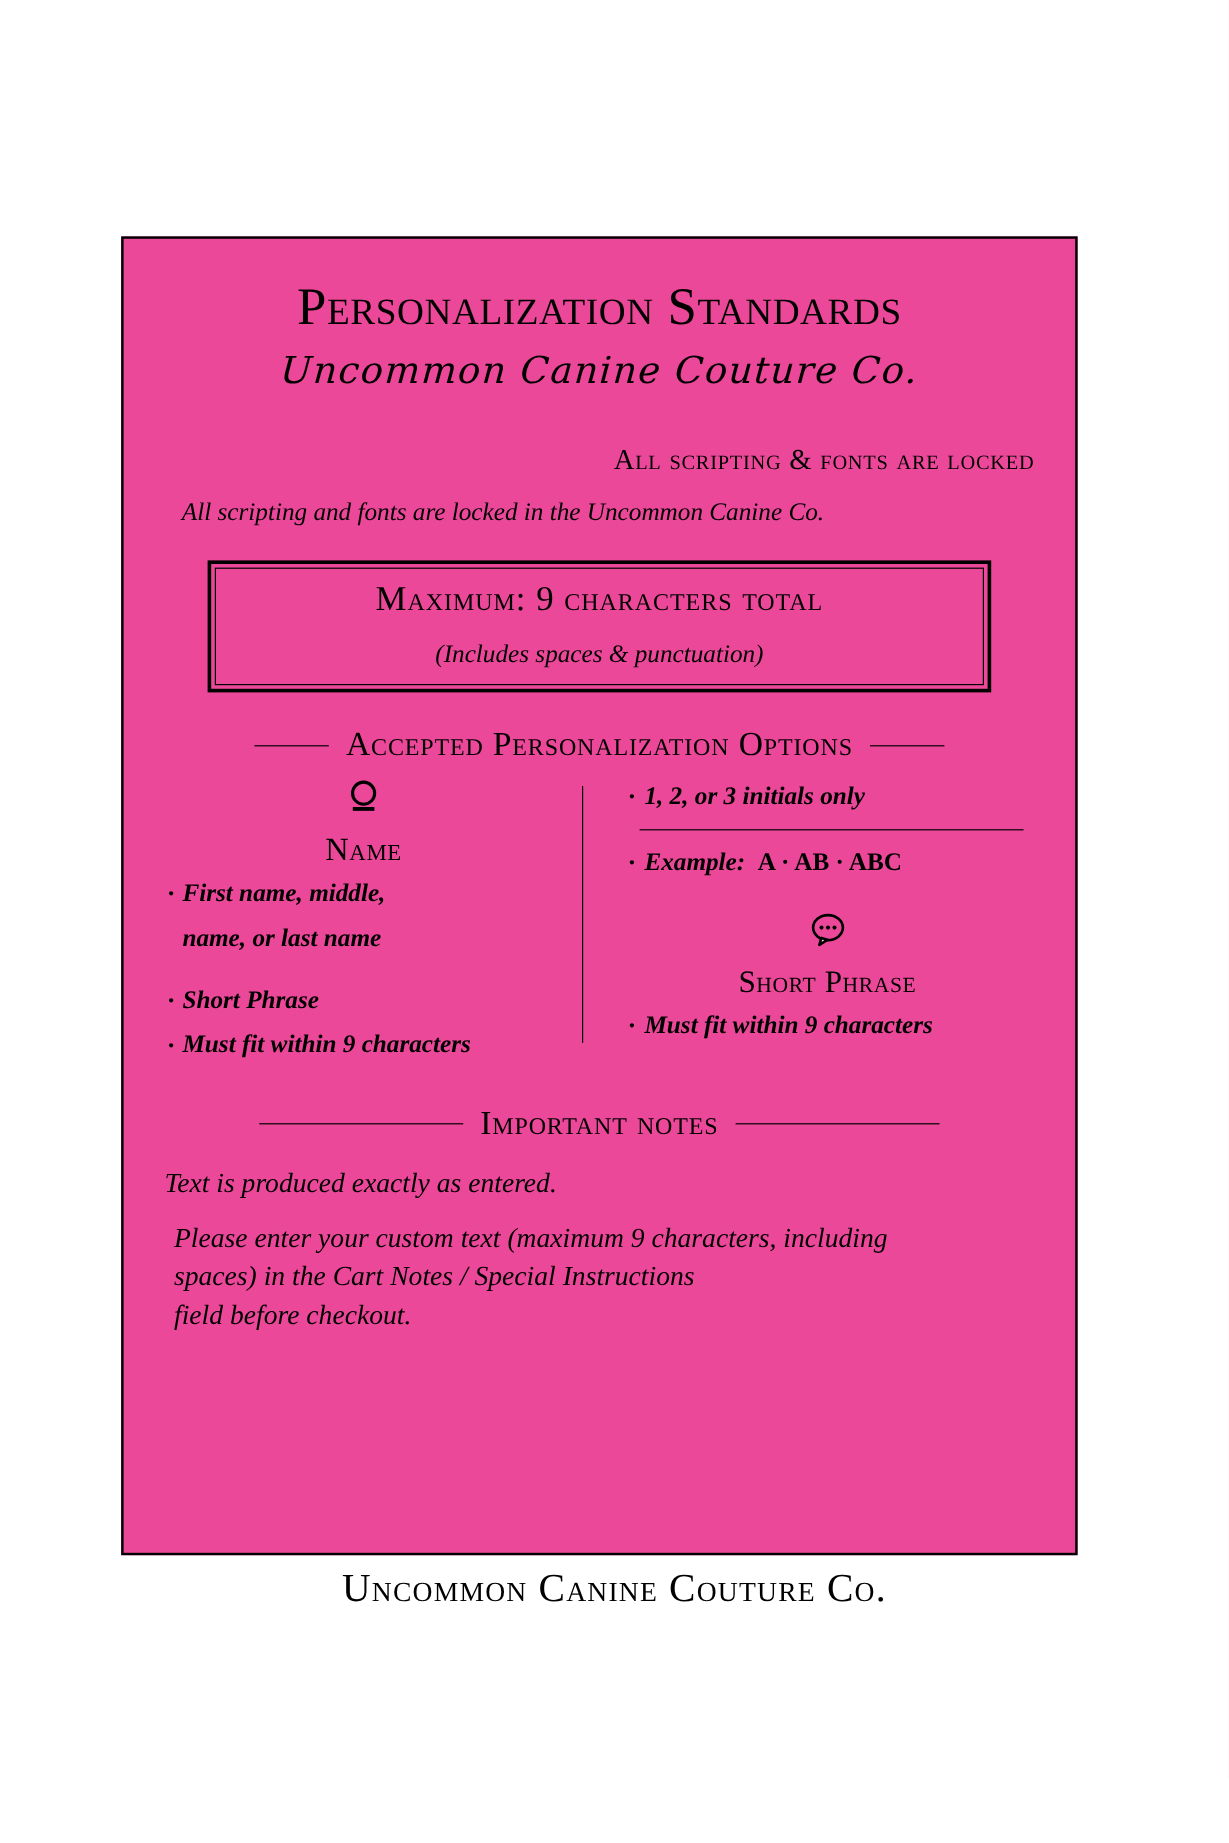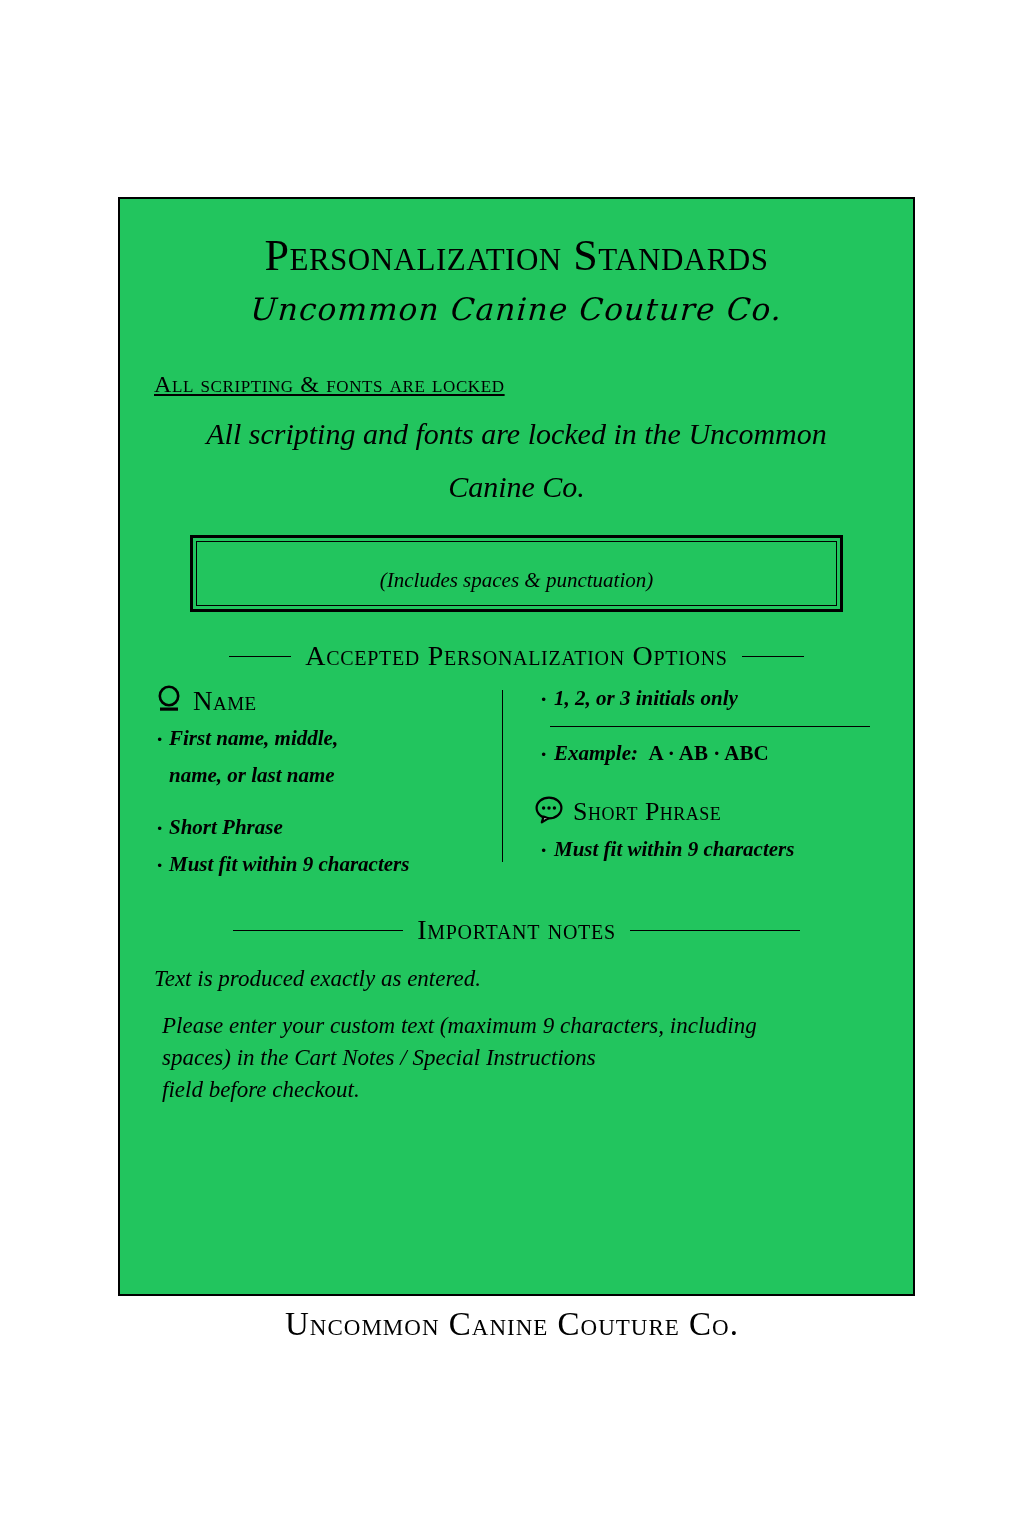--- a/index.html
+++ b/index.html
@@ -12,27 +12,27 @@
     height: 1536px;
     font-family: "Liberation Serif", "DejaVu Serif", serif;
     color: #000000;
     position: relative;
     overflow: hidden;
   }
 
   
   .card {
     position: absolute;
-    left: 118px;
+    left: 101px;
     top: 197px;
     width: 797px;
     height: 1099px;
     border: 2px solid #000;
     box-sizing: border-box;
-    background: #22c55e;
+    background: #ec4899;
   }
   .card-inner {
     padding: 22px 34px 0 34px;
   }
 
   
   .doc-title {
     text-align: center;
     font-size: 44px;
     font-variant: small-caps;
@@ -46,31 +46,29 @@
     font-family: "DejaVu Serif", "Liberation Serif", serif;
     font-style: italic;
     font-size: 31px;
     letter-spacing: 1.2px;
     margin: 12px 0 0 0;
     transform: skewX(-4deg);
   }
 
   
   .lock-heading {
-    text-align: left;
+    text-align: right;
     font-size: 24px;
     font-variant: small-caps;
     letter-spacing: 0.6px;
     margin: 44px 0 0 0;
-    text-decoration: underline;
   }
   .lock-body {
-    text-align: center;
-    font-style: italic;
-    font-size: 30px;
+    font-style: italic;
+    font-size: 21px;
     line-height: 1.75;
     margin: 10px auto 0 auto;
     width: 96%;
   }
 
   
   .max-box {
     margin: 22px 36px 0 36px;
     border: 3px solid #000;
     padding: 3px;
@@ -131,20 +129,21 @@
     bottom: 24px;
     width: 1px;
     background: #000;
   }
 
   .opt-head {
     display: flex;
     align-items: center;
     gap: 9px;
     margin-bottom: 6px;
+    flex-direction: column;
   }
   .opt-head .oh-text {
     font-size: 27px;
     font-variant: small-caps;
     letter-spacing: 0.5px;
   }
   .icon { flex: 0 0 auto; display: block; }
 
   ul.bul {
     list-style: none;
@@ -222,20 +221,21 @@
     <h1 class="doc-title">Personalization Standards</h1>
     <div class="doc-subtitle">Uncommon Canine Couture Co.</div>
 
     <div class="lock-heading">All scripting &amp; fonts are locked</div>
     <div class="lock-body">
       <div>All scripting and fonts are locked in the Uncommon Canine Co.</div>
     </div>
 
     <div class="max-box">
       <div class="max-box-inner">
+        <div class="max-line">Maximum: 9 characters total</div>
         <div class="max-sub">(Includes spaces &amp; punctuation)</div>
       </div>
     </div>
 
     <div class="rule-head">
       <span class="rule short"></span>
       <span class="rh-text">Accepted Personalization Options</span>
       <span class="rule short"></span>
     </div>
 

